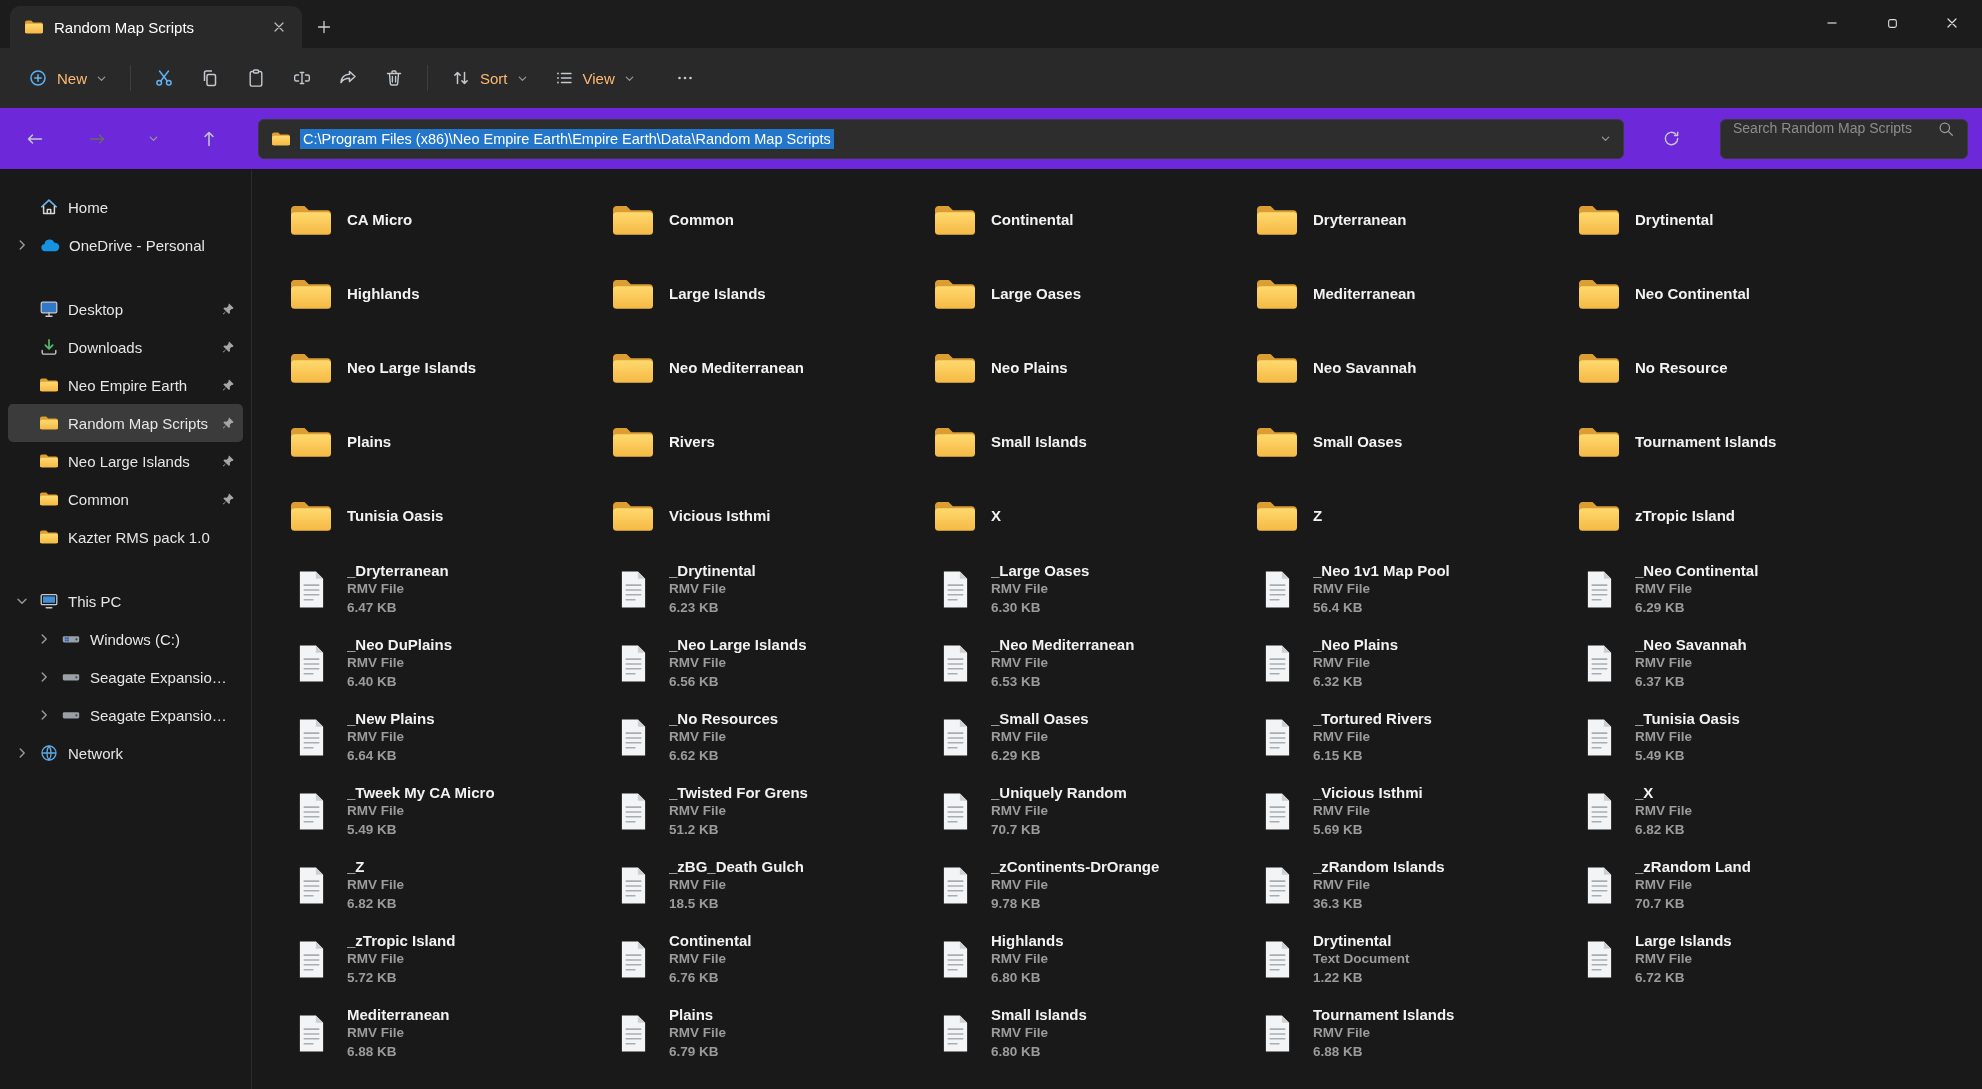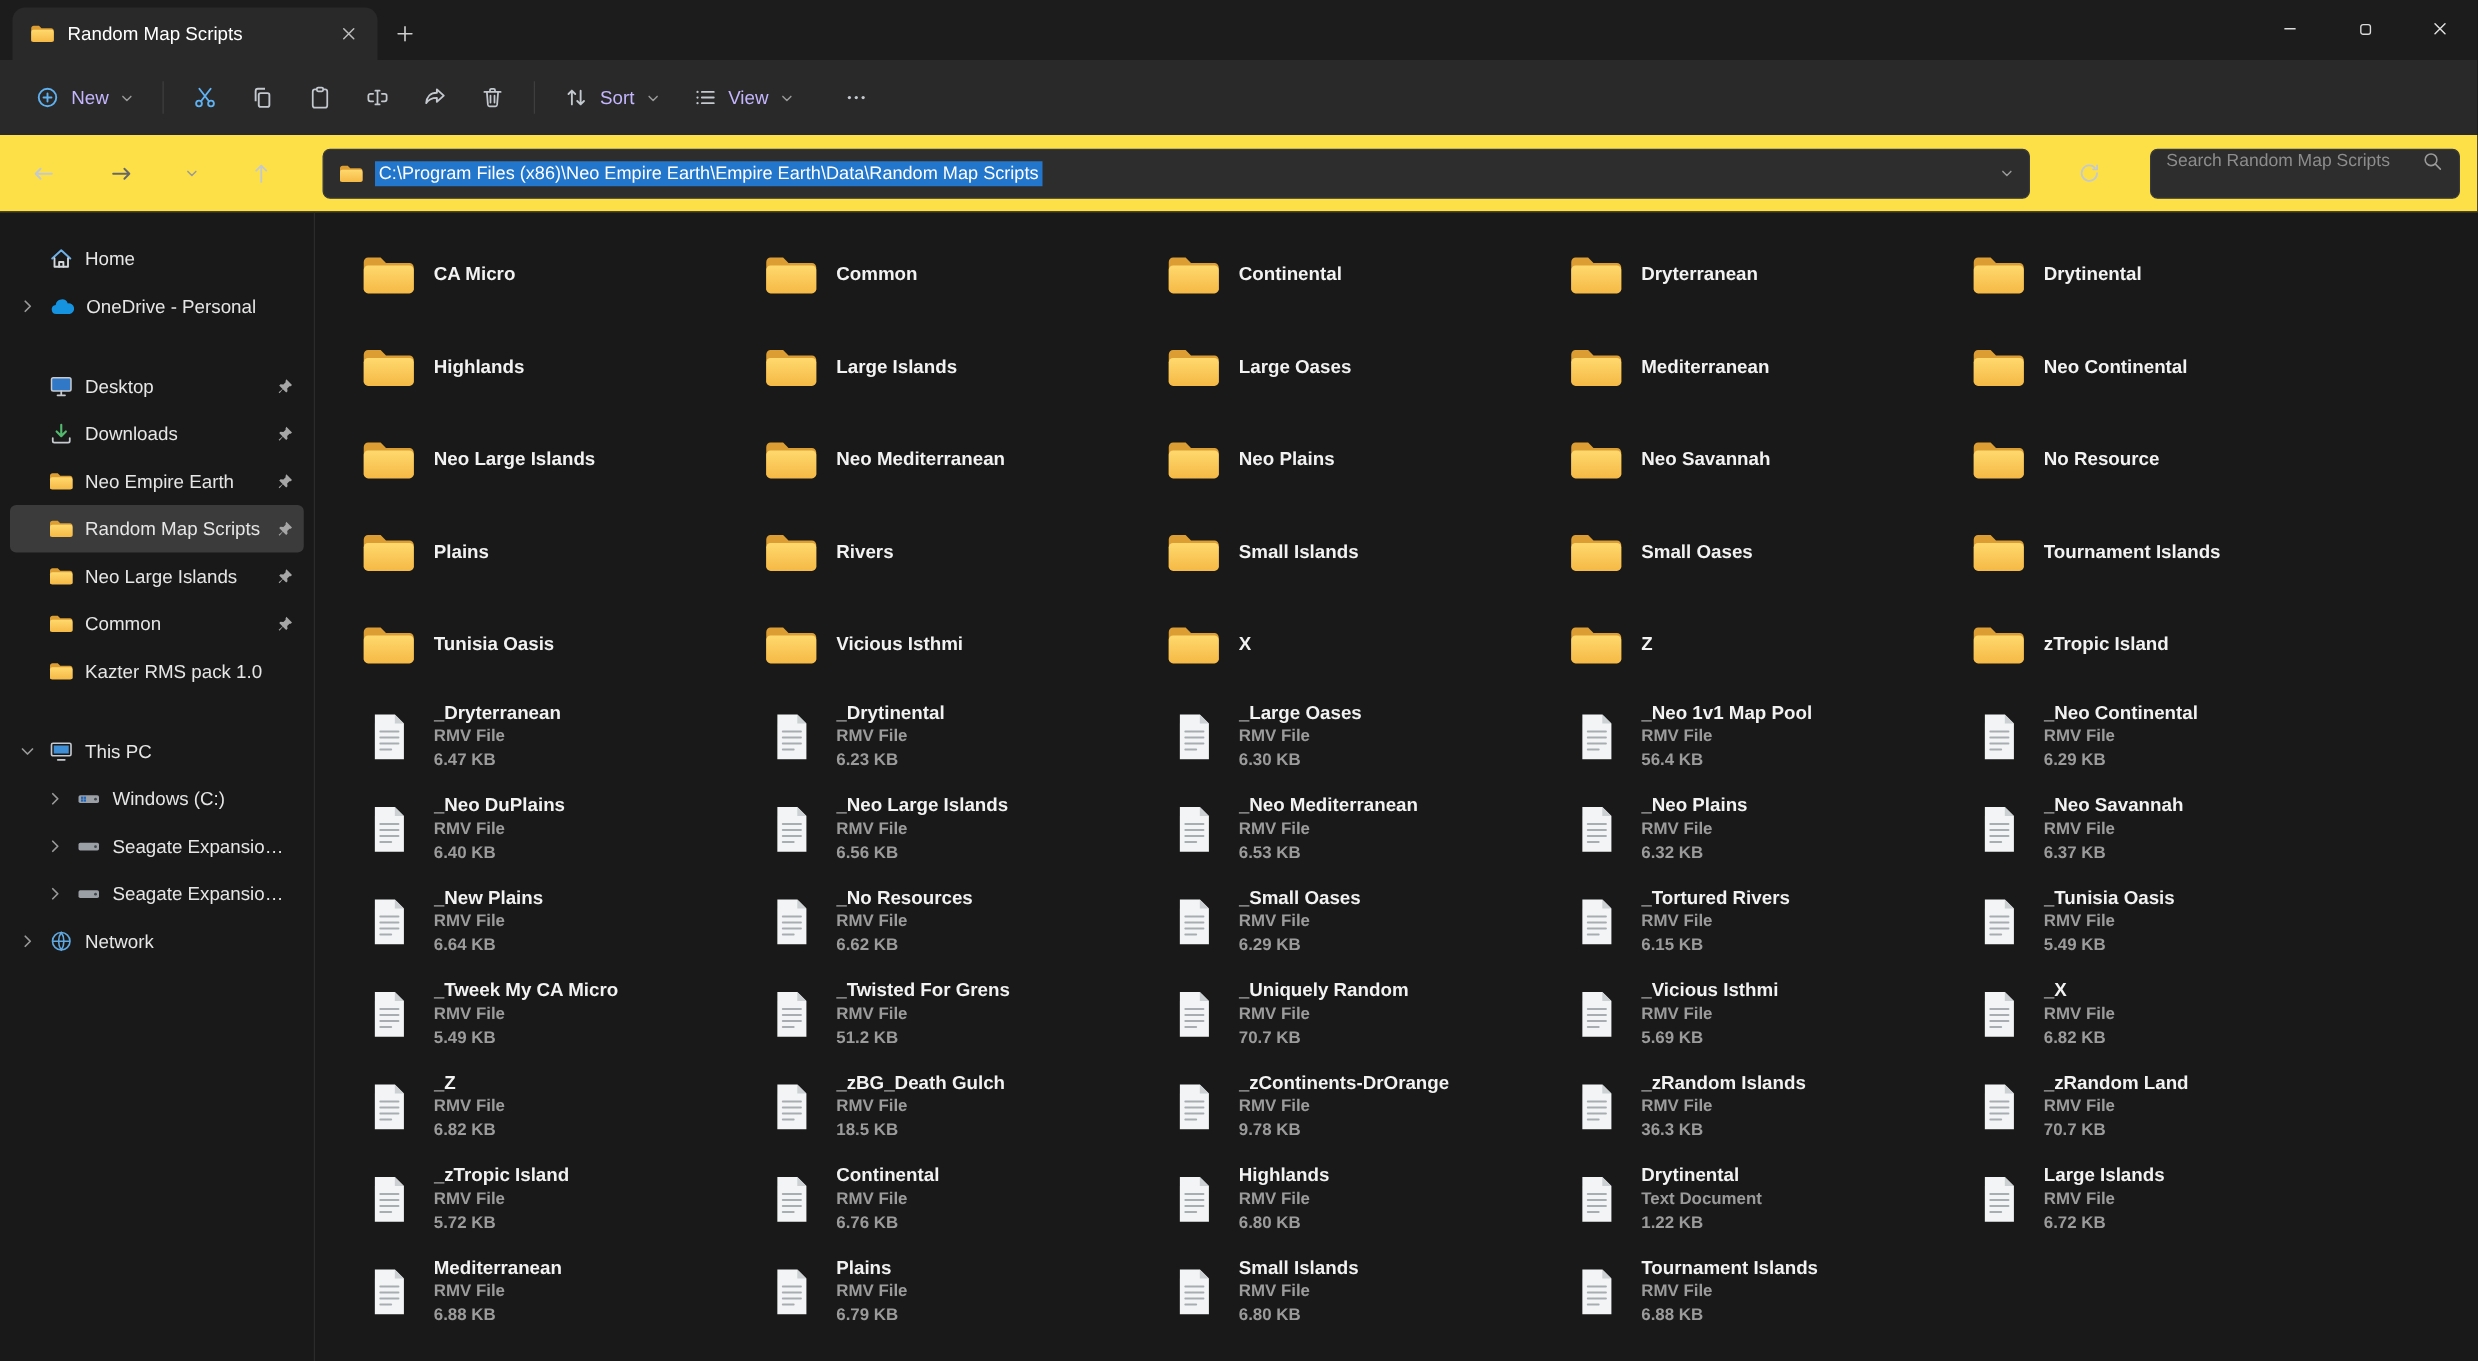--- a/index.html
+++ b/index.html
@@ -18,27 +18,27 @@
   .tab { display:flex; align-items:center; gap:10px; height:42px; width:292px; background:#292929;
          border-radius:10px 10px 0 0; padding:0 10px 0 14px; margin-left:10px; }
   .tab-title { font-size:15px; color:#ffffff; flex:1; white-space:nowrap; overflow:hidden; }
   .tab-close { width:26px; height:26px; border-radius:4px; display:flex; align-items:center; justify-content:center; color:#bdbdbd; }
   .newtab { width:36px; height:34px; margin:0 0 4px 4px; display:flex; align-items:center; justify-content:center; color:#cfcfcf; }
   .win-controls { margin-left:auto; display:flex; align-self:flex-start; }
   .win-btn { width:60px; height:46px; display:flex; align-items:center; justify-content:center; color:#dcdcdc; }
 
   
   .commandbar { height:60px; background:#292929; display:flex; align-items:center; padding:0 16px; gap:2px; flex:none; }
-  .cmd-btn { display:flex; align-items:center; gap:9px; padding:8px 12px; border-radius:5px; font-size:15px; color:#c4b5fd;justify-content:space-between; }
+  .cmd-btn { display:flex; align-items:center; gap:9px; padding:8px 12px; border-radius:5px; font-size:15px; color:#fdba74;justify-content:space-between; }
   .icon-btn { width:44px; height:38px; display:flex; align-items:center; justify-content:center; border-radius:5px; }
   .divider { width:1px; height:26px; background:#3e3e3e; margin:0 9px; }
   .more-gap { margin-left:14px; }
 
   
-  .addressbar { height:62px; background:#fde047; display:flex; align-items:center; padding:0 14px; gap:20px;
+  .addressbar { height:62px; background:#6d28d9; display:flex; align-items:center; padding:0 14px; gap:20px;
                 border-bottom:1px solid #151515; flex:none; }
   .nav-btn { width:42px; height:38px; display:flex; align-items:center; justify-content:center; border-radius:5px; }
   .nav-btn.narrow { width:30px; }
   .address-field { flex:1; height:40px; background:#2d2d2d; border:1px solid #3a3a3a; border-radius:6px;
                    display:flex; align-items:center; padding:0 12px; gap:9px; margin:0 6px 0 8px; overflow:hidden; }
   .address-text { font-size:14.5px; color:#ffffff; background:#2276cc; padding:2px 3px; white-space:nowrap; }
   .addr-chev { margin-left:auto; }
   .search-field { width:248px; height:40px; background:#2d2d2d; border:1px solid #3a3a3a; border-radius:6px;
                   display:flex; align-items:flex-start; justify-content:space-between; padding:0 12px; margin-left:8px; }
   .search-placeholder { font-size:14px; color:#8d8d8d; white-space:nowrap; }

